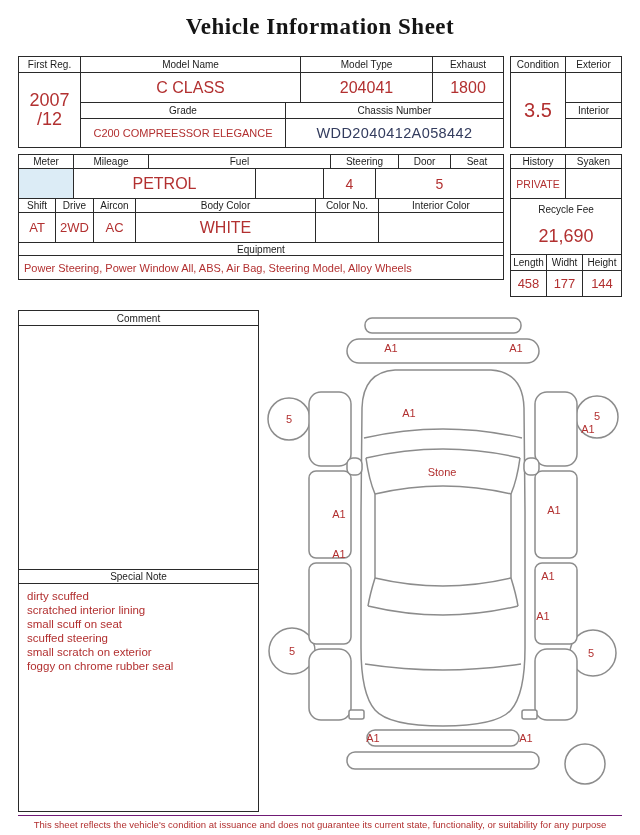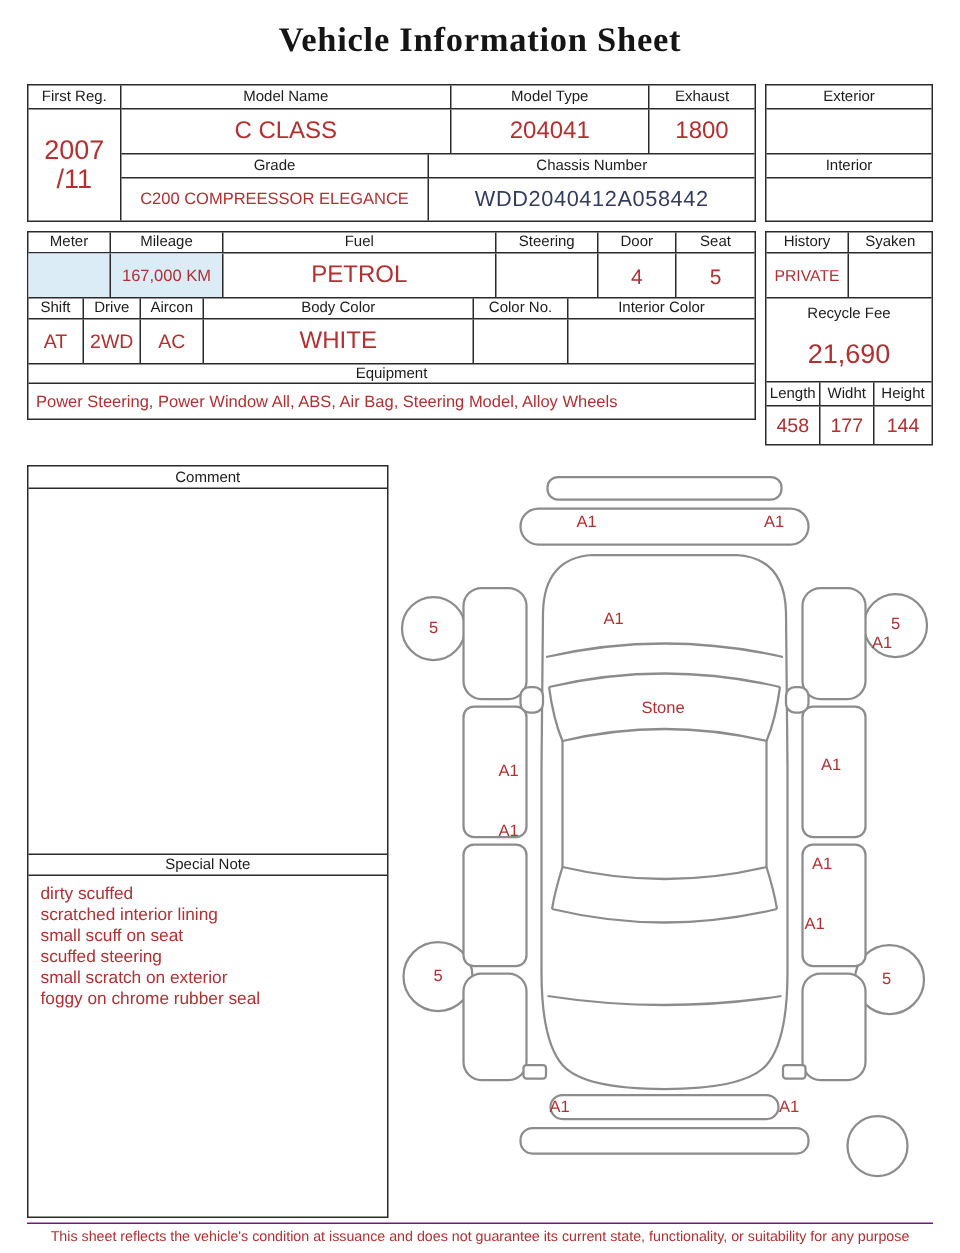--- a/index.html
+++ b/index.html
@@ -46,21 +46,21 @@
 <div class="sheet">
 
   <div class="title">Vehicle Information Sheet</div>
 
   <div class="box" style="left:18px;top:56px;width:486px;height:92px">
     <div class="row" style="height:100%">
       <div class="col br" style="width:62px">
         <div class="hdr bb" style="height:16px">First Reg.</div>
         <div class="val firstreg" style="flex:1">
           <div>2007</div>
-          <div>/11</div>
+          <div>/12</div>
         </div>
       </div>
       <div class="col" style="flex:1">
         <div class="row bb" style="height:16px">
           <div class="hdr br" style="width:220px">Model Name</div>
           <div class="hdr br" style="width:132px">Model Type</div>
           <div class="hdr" style="flex:1">Exhaust</div>
         </div>
         <div class="row bb" style="height:30px">
           <div class="val v16 br" style="width:220px">C CLASS</div>
@@ -74,41 +74,44 @@
         <div class="row" style="flex:1">
           <div class="val v11 br" style="width:205px">C200 COMPREESSOR ELEGANCE</div>
           <div class="val chassis" style="flex:1">WDD2040412A058442</div>
         </div>
       </div>
     </div>
   </div>
 
   <div class="box" style="left:510px;top:56px;width:112px;height:92px">
     <div class="row" style="height:100%">
+      <div class="col br" style="width:55px">
+        <div class="hdr bb" style="height:16px">Condition</div>
+        <div class="val v20" style="flex:1">3.5</div>
+      </div>
       <div class="col" style="flex:1">
         <div class="hdr bb" style="height:16px">Exterior</div>
         <div class="val bb" style="height:30px"></div>
         <div class="hdr bb" style="height:16px">Interior</div>
         <div class="val" style="flex:1"></div>
       </div>
     </div>
   </div>
 
   <div class="box" style="left:18px;top:154px;width:486px;height:126px">
     <div class="row bb" style="height:14px">
       <div class="hdr br" style="width:55px">Meter</div>
       <div class="hdr br" style="width:75px">Mileage</div>
       <div class="hdr br" style="width:182px">Fuel</div>
       <div class="hdr br" style="width:68px">Steering</div>
       <div class="hdr br" style="width:52px">Door</div>
       <div class="hdr" style="flex:1">Seat</div>
     </div>
     <div class="row bb" style="height:30px">
       <div class="val br bluebg" style="width:55px"></div>
-      <div class="val v11 br bluebg" style="width:75px">167,000 KM</div>
       <div class="val v16 br" style="width:182px">PETROL</div>
       <div class="val br" style="width:68px"></div>
       <div class="val v14 br" style="width:52px">4</div>
       <div class="val v14" style="flex:1">5</div>
     </div>
     <div class="row bb" style="height:14px">
       <div class="hdr br" style="width:37px">Shift</div>
       <div class="hdr br" style="width:38px">Drive</div>
       <div class="hdr br" style="width:42px">Aircon</div>
       <div class="hdr br" style="width:180px">Body Color</div>

